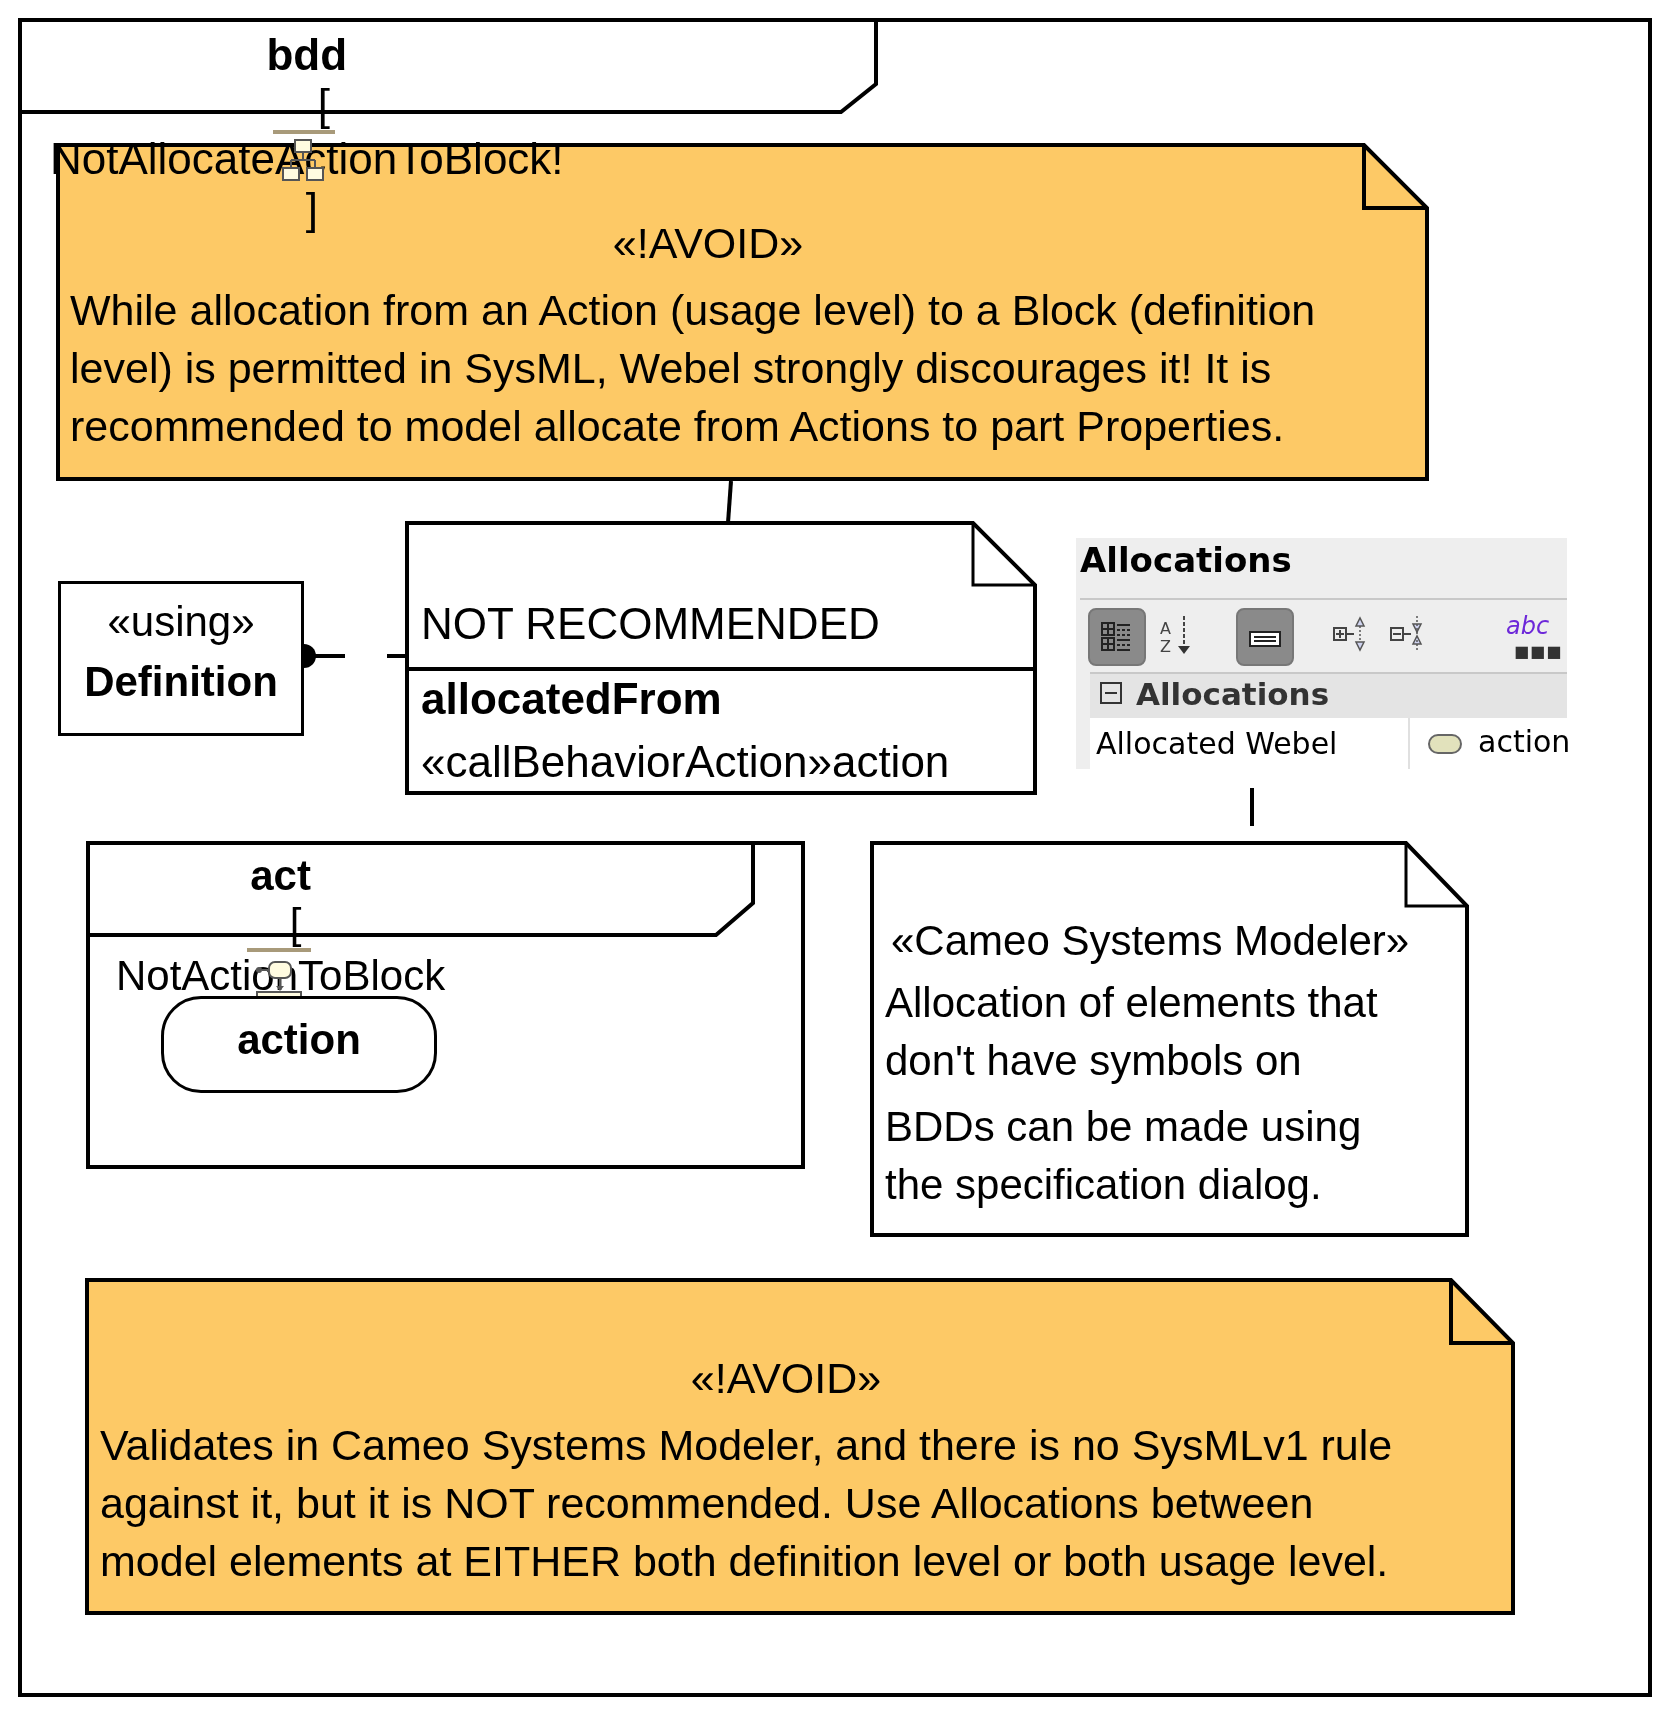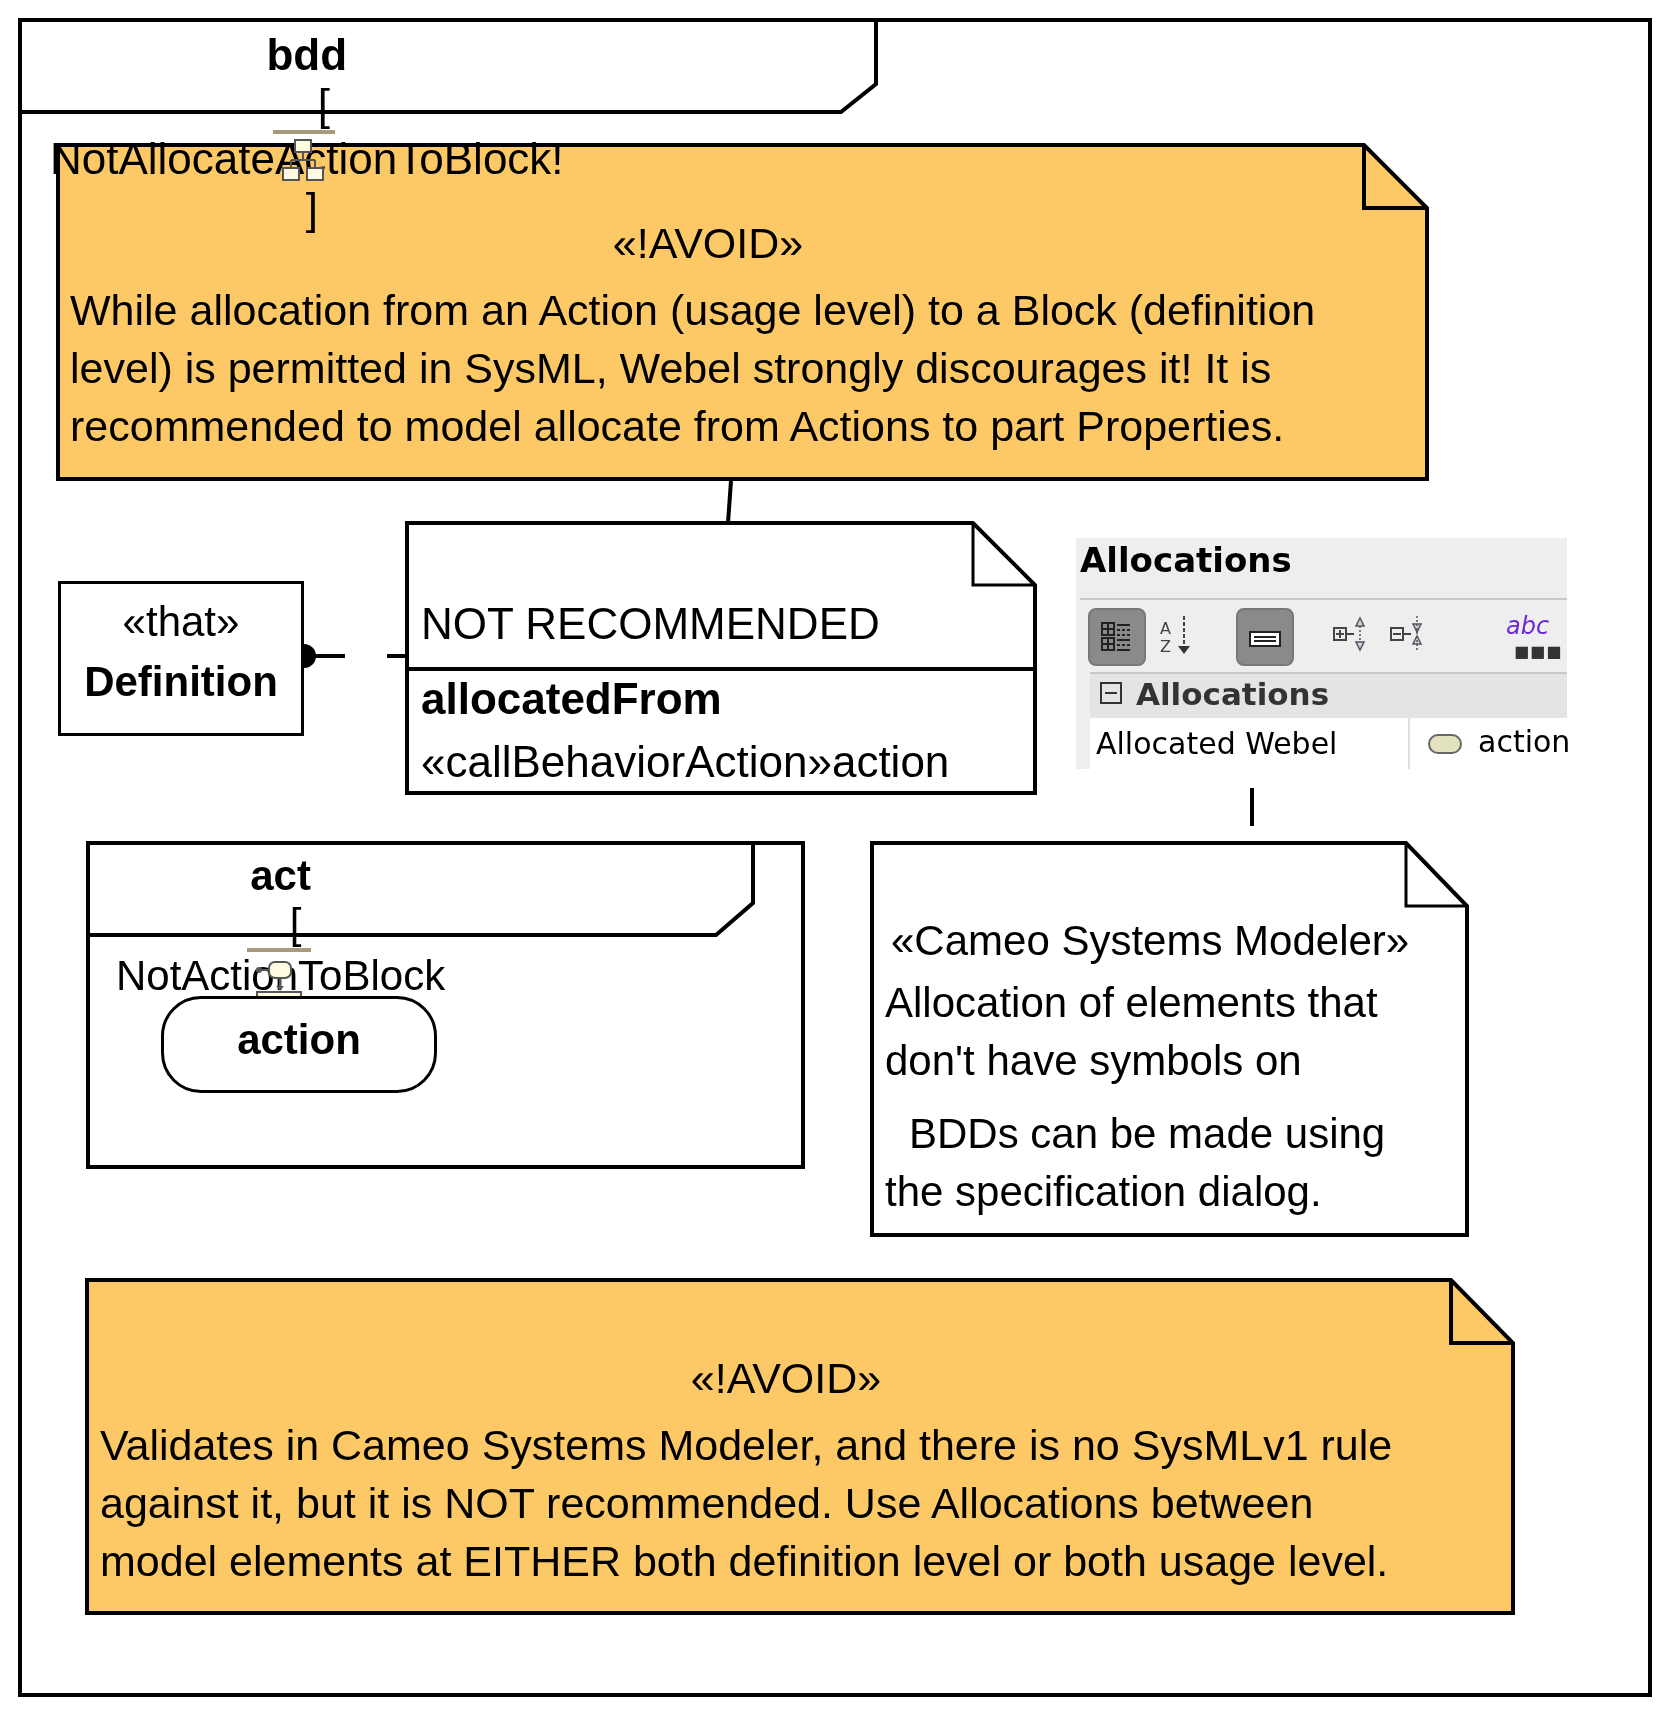--- a/index.html
+++ b/index.html
@@ -102,21 +102,21 @@
 </div>
 
 <div class="note-text yellow-note" style="left:70px; top:222px; width:1350px;">
   <div class="stereo" style="width:1346px; margin-left:-70px; padding-left:70px; box-sizing:border-box;">«!AVOID»</div>
   <div class="body" style="margin-top:24px; white-space:nowrap;">While allocation from an Action (usage level) to a Block (definition</div>
   <div class="body" style="margin-top:15px; white-space:nowrap;">level) is permitted in SysML, Webel strongly discourages it! It is</div>
   <div class="body" style="margin-top:15px; white-space:nowrap;">recommended to model allocate from Actions to part Properties.</div>
 </div>
 
 <div class="block">
-  <div class="st">«that»</div>
+  <div class="st">«using»</div>
   <div class="nm">Definition</div>
 </div>
 
 <div class="note-text nr-title" style="left:421px; top:602px;">NOT RECOMMENDED</div>
 <div class="note-text nr-comp-title" style="left:421px; top:677px;">allocatedFrom</div>
 <div class="note-text nr-comp-val" style="left:421px; top:740px; white-space:nowrap;">«callBehaviorAction»action</div>
 
 <div class="alloc-panel">
   <div class="ptitle">Allocations</div>
   <div class="sep"></div>
@@ -208,21 +208,21 @@
 </div>
 
 <div class="action-node">
   <span>action</span>
 </div>
 
 <div class="note-text" style="left:885px; top:920px; font-size:42px;">
   <div style="margin-left:6px; white-space:nowrap;">«Cameo Systems Modeler»</div>
   <div style="margin-top:20px; white-space:nowrap;">Allocation of elements that</div>
   <div style="margin-top:16px; white-space:nowrap;">don't have symbols on</div>
-  <div style="margin-top:31px; white-space:nowrap;text-align:center;">BDDs can be made using</div>
+  <div style="margin-top:24px; white-space:nowrap;">BDDs can be made using</div>
   <div style="margin-top:16px; white-space:nowrap;">the specification dialog.</div>
 </div>
 
 <div class="note-text yellow-note" style="left:100px; top:1357px; width:1400px;">
   <div class="stereo" style="width:1400px; margin-left:-14px;">«!AVOID»</div>
   <div class="body" style="margin-top:24px; white-space:nowrap;">Validates in Cameo Systems Modeler, and there is no SysMLv1 rule</div>
   <div class="body" style="margin-top:15px; white-space:nowrap;">against it, but it is NOT recommended. Use Allocations between</div>
   <div class="body" style="margin-top:15px; white-space:nowrap;">model elements at EITHER both definition level or both usage level.</div>
 </div>
 

